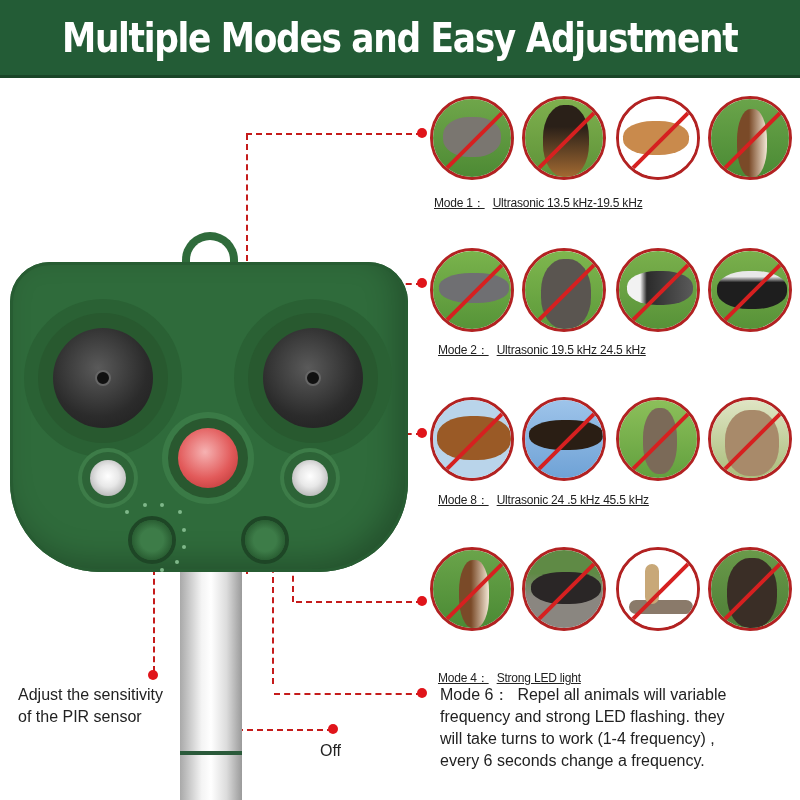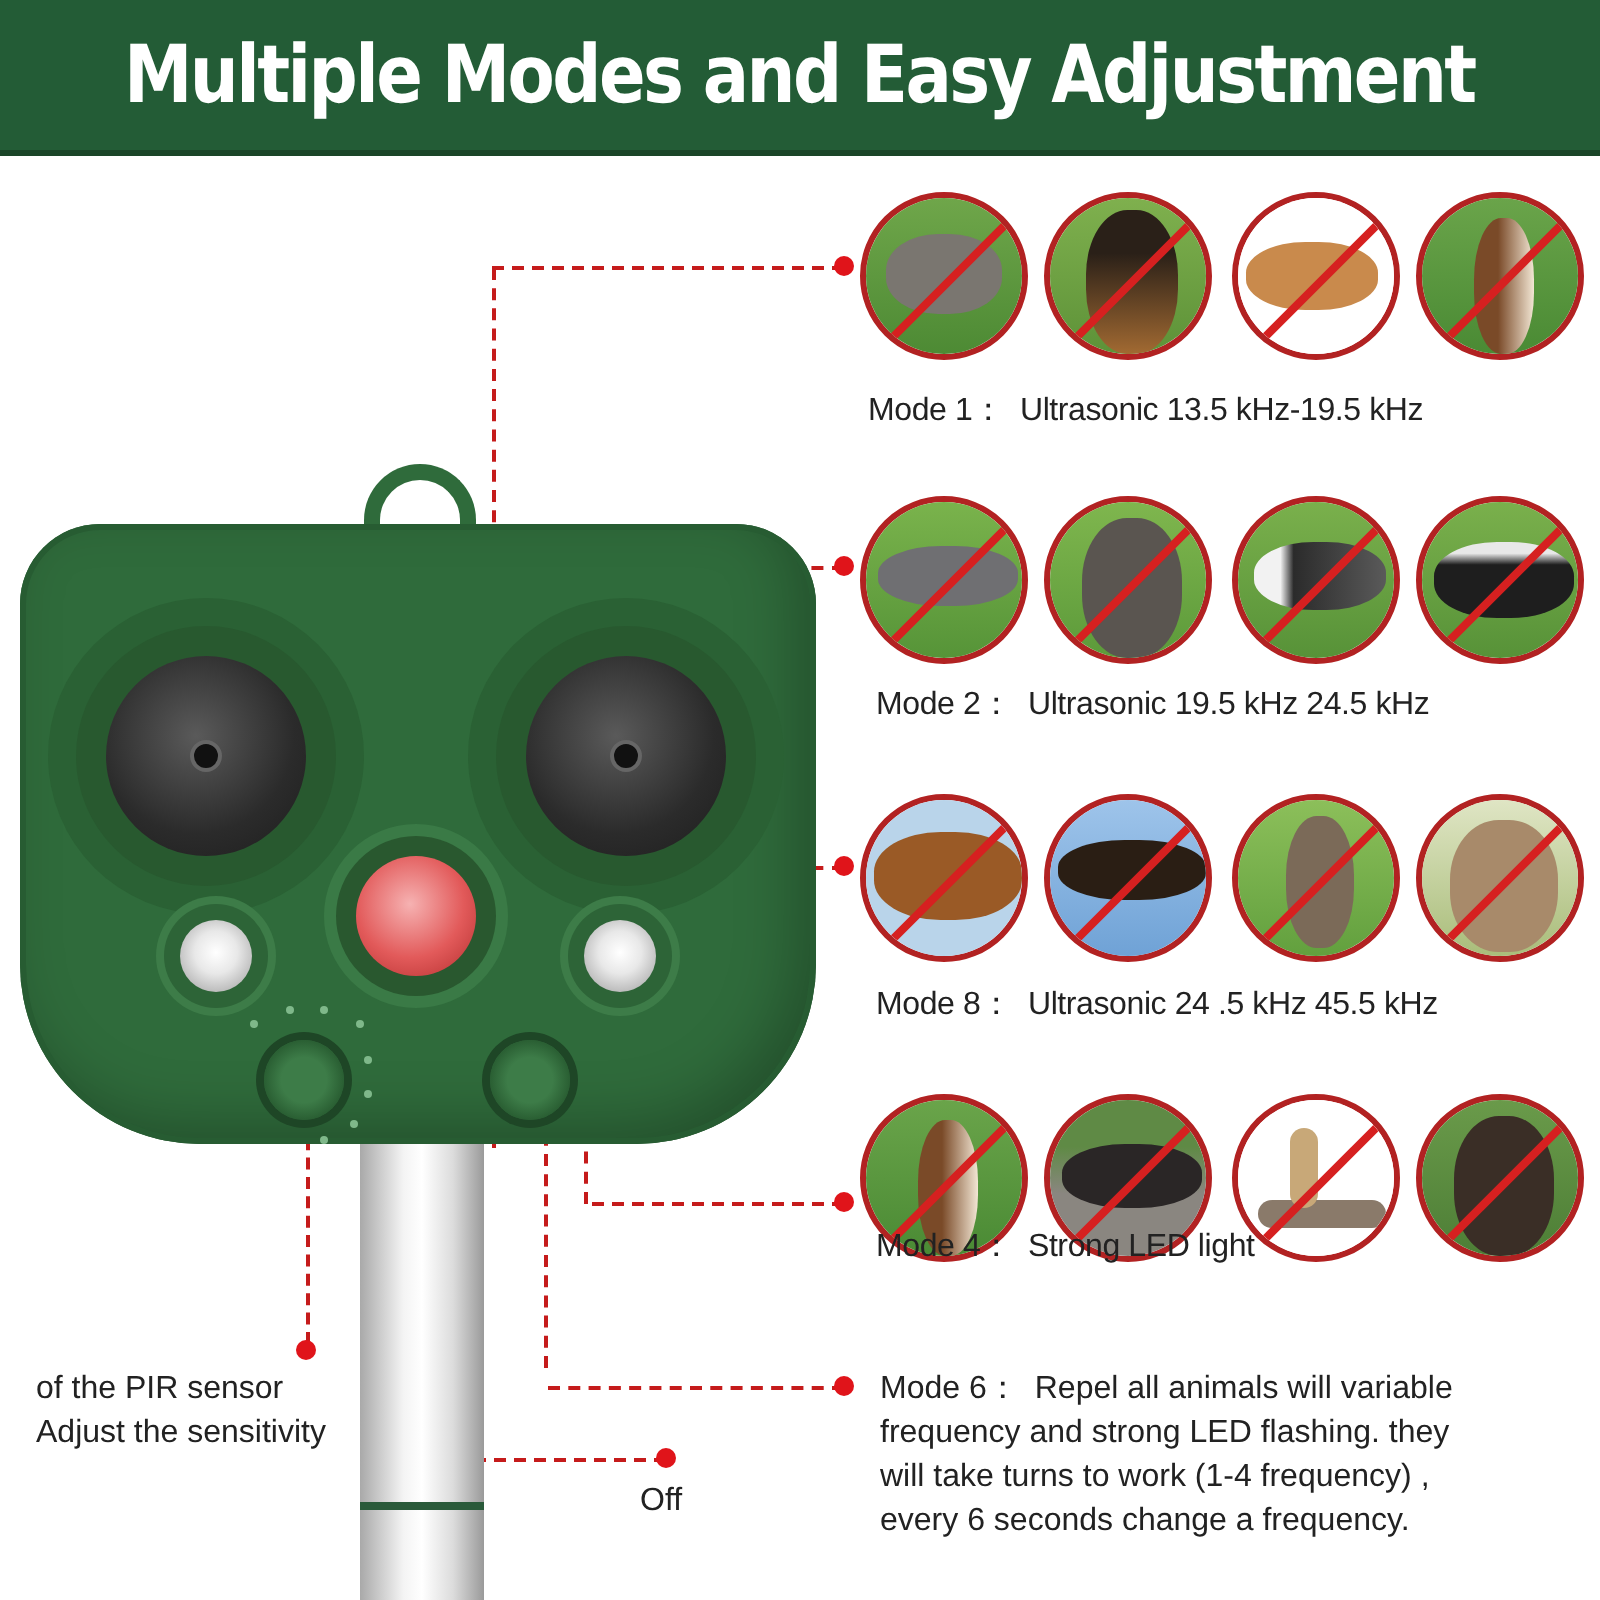--- a/index.html
+++ b/index.html
@@ -24,22 +24,23 @@
   }
   .icon-circle .bg { position: absolute; inset: 0; }
   .icon-circle .animal { position: absolute; border-radius: 45%; }
   .icon-circle .slash {
     position: absolute; left: -6px; top: 39px; width: 96px; height: 4px;
     background: #d62020; transform: rotate(-45deg);
   }
   .c0 { left: 0; } .c1 { left: 92px; } .c2 { left: 186px; } .c3 { left: 278px; }
 
   .mode-label {
-    position: absolute; font-size: 16px; color: #222; white-space: nowrap;
+    position: absolute; font-size: 12px; color: #222; white-space: nowrap;
     letter-spacing: -0.2px;
+    text-decoration: underline;
   }
   .mode-label .m-num { margin-right: 8px; }
 
   .dot { position: absolute; width: 10px; height: 10px; border-radius: 50%; background: #e0141a; }
 
   .hline { position: absolute; height: 0; border-top: 2px dashed #c51b1b; }
   .vline { position: absolute; width: 0; border-left: 2px dashed #c51b1b; }
 
   .side-text { position: absolute; font-size: 16px; line-height: 22px; color: #222; }
 
@@ -255,28 +256,28 @@
     <div class="animal" style="left:10px; top:50px; width:64px; height:14px; background:#8a7a6a; border-radius:10px;"></div>
     <div class="animal" style="left:26px; top:14px; width:14px; height:40px; background:#c8a878; border-radius:8px;"></div>
     <div class="slash"></div>
   </div>
   <div class="icon-circle c3">
     <div class="bg" style="background:linear-gradient(#6a9a4a,#4d7e36);"></div>
     <div class="animal" style="left:16px; top:8px; width:50px; height:70px; background:#3a2e26;"></div>
     <div class="slash"></div>
   </div>
 </div>
-<div class="mode-label" style="left:438px; top:613px;">
+<div class="mode-label" style="left:438px; top:670px;">
   <span class="m-num">Mode 4：</span><span>Strong LED light</span>
 </div>
 
 <div class="side-text" style="left:440px; top:684px;">
   <div><span class="m-num" style="margin-right:8px;">Mode 6：</span><span>Repel all animals will variable</span></div>
   <div>frequency and strong LED flashing. they</div>
   <div>will take turns to work (1-4 frequency) ,</div>
   <div>every 6 seconds change a frequency.</div>
 </div>
 
 <div class="side-text" style="left:18px; top:684px;">
+  <div>Adjust the sensitivity</div>
   <div>of the PIR sensor</div>
-  <div>Adjust the sensitivity</div>
 </div>
 <div class="side-text" style="left:320px; top:740px;">Off</div>
 
 </body></html>

